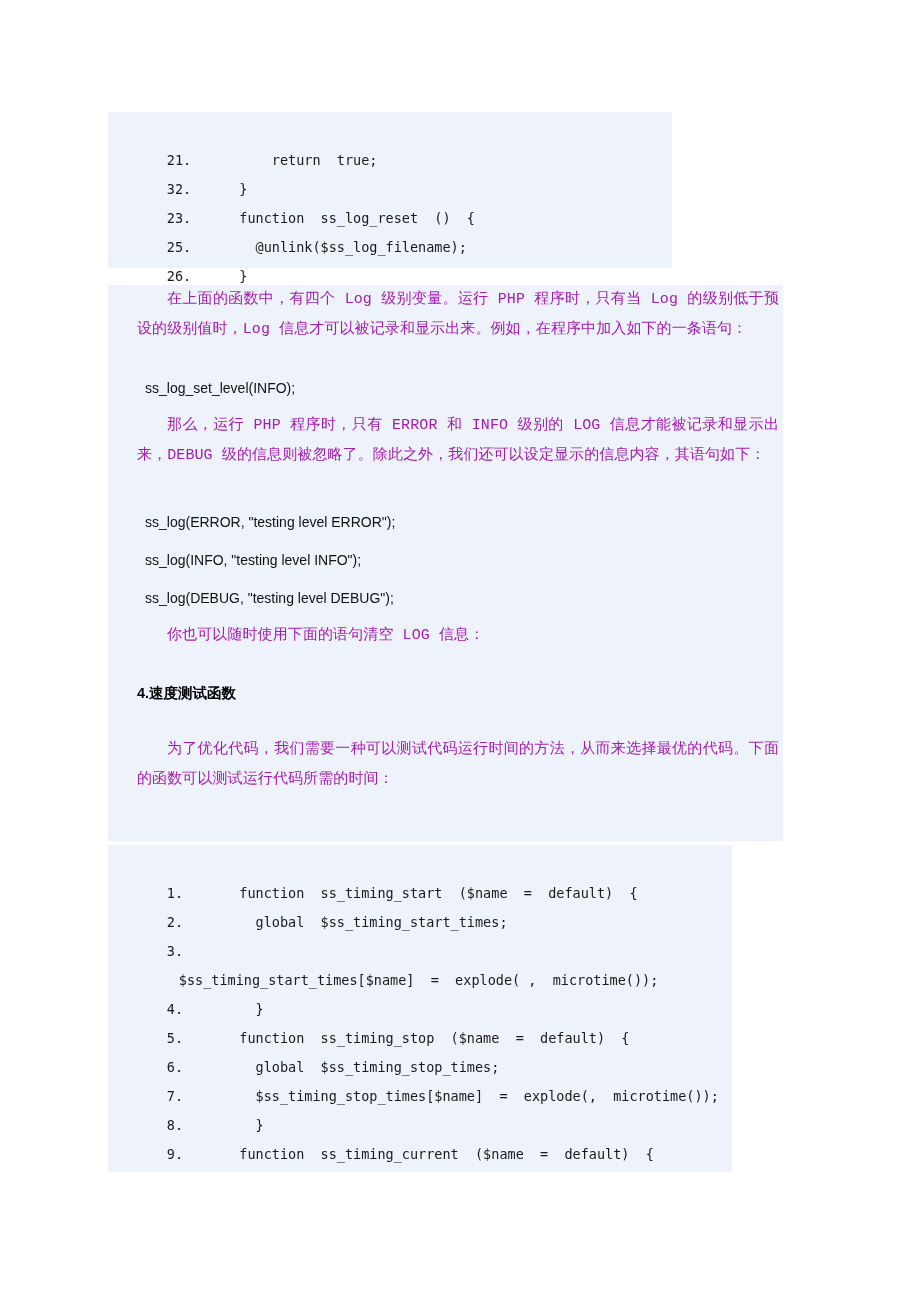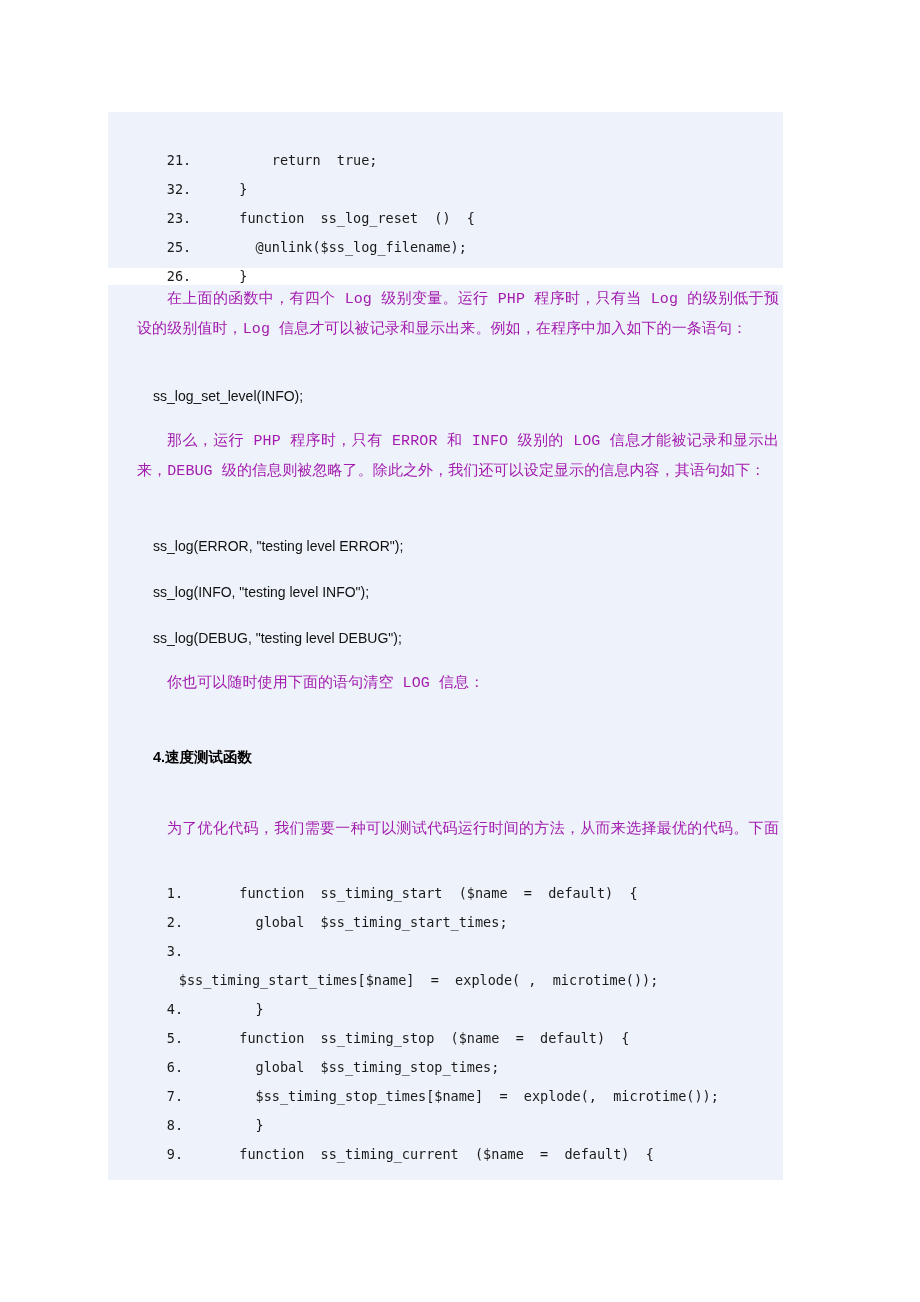--- a/index.html
+++ b/index.html
@@ -30,28 +30,28 @@
     position: absolute;
     background: #eef2fa;
     font-family: "DejaVu Sans Mono", "Liberation Mono", monospace;
     font-size: 13.5px;
     color: #1a1a1a;
     line-height: 29px;
   }
   .code-block.block-top {
     left: 108px;
     top: 112px;
-    width: 675px;
+    width: 564px;
     padding: 5px 0 6px 0;
   }
   .code-block.block-bottom {
     left: 108px;
     top: 845px;
-    width: 675px;
-    padding: 5px 0 12px 0;
+    width: 624px;
+    padding: 5px 0 4px 0;
     height: 318px;
     overflow: hidden;
   }
   .code-line {
     display: block;
     white-space: pre;
     height: 29px;
     line-height: 29px;
     position: relative;
     padding-left: 10px;
@@ -96,35 +96,35 @@
     margin: 0;
     text-align: justify;
     letter-spacing: 0.1px;
   }
 
   .codeline-inline {
     font-family: "Liberation Sans", "DejaVu Sans", sans-serif;
     font-size: 14px;
     line-height: 30px;
     color: #111111;
-    margin: 16px;
+    margin: 8px;
     text-indent: 0;
     white-space: pre;
   }
   .spacer-20 { height: 20px; }
   .spacer-28 { height: 28px; }
   .spacer-46 { height: 46px; }
 
   .heading {
     font-family: "Liberation Sans", "DejaVu Sans", sans-serif;
     font-size: 14.5px;
     font-weight: bold;
     color: #000000;
     line-height: 28px;
-    margin: 16px;
+    margin: 0;
     text-indent: 0;
   }
 </style>
 </head>
 <body>
 
 <div class="page">
 
   <div class="code-block block-top">
     <div class="code-line">

